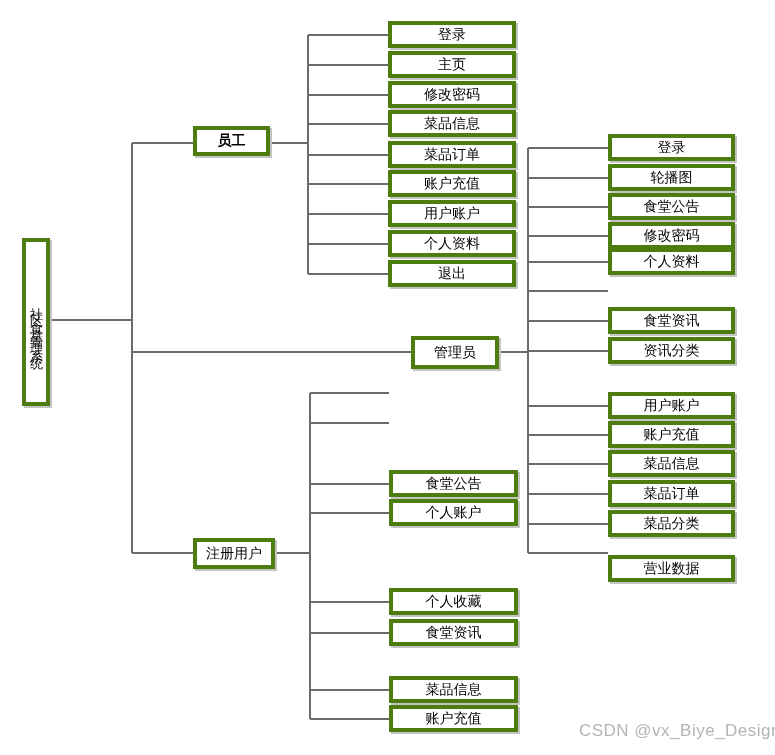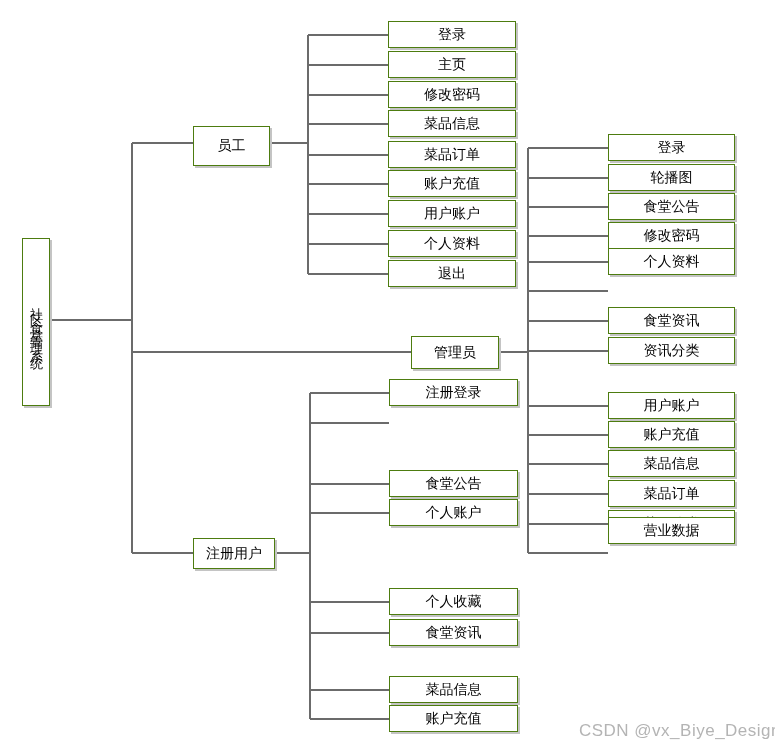--- a/index.html
+++ b/index.html
@@ -3,51 +3,51 @@
 <meta charset="utf-8">
 <style>
   html,body { margin:0; padding:0; background:#ffffff; }
   .canvas {
     position:relative; width:775px; height:755px; background:#ffffff;
     overflow:hidden; font-family:"Liberation Sans","DejaVu Sans",sans-serif;
   }
   .wires { position:absolute; left:0; top:0; width:775px; height:755px; }
 
   .node {
-    position:absolute; background:#ffffff; border:1px solid #4d7c0f;
+    position:absolute; background:#ffffff; border:4px solid #4d7c0f;
     box-shadow:2px 2px 0 #c4c4c4; display:flex; align-items:center;
     justify-content:center; font-size:14px; color:#000; white-space:nowrap;
     box-sizing:border-box;
   }
 
   
   #n-root {
     left:22px; top:238px; width:28px; height:168px;
     writing-mode:vertical-rl; text-orientation:upright;
     font-size:13px; letter-spacing:7px; padding-top:6px;
   }
 
   
-  #n-emp { left:193px; top:126px; width:77px; height:40px; }
+  #n-emp { left:193px; top:126px; width:77px; height:30px;font-weight:bold; }
   #n-adm { left:411px; top:336px; width:88px; height:33px; }
   #n-reg { left:193px; top:538px; width:82px; height:31px; }
 
   
   .leaf.e { left:388px; width:128px; height:27px; }
   .leaf.a { left:608px; width:127px; height:27px; }
   .leaf.r { left:389px; width:129px; height:27px; }
 
   
   #e0{top:21px}#e1{top:51px}#e2{top:81px}#e3{top:110px}#e4{top:141px}
   #e5{top:170px}#e6{top:200px}#e7{top:230px}#e8{top:260px}
 
   
   #a0{top:134px}#a1{top:164px}#a2{top:193px}#a3{top:222px}#a4{top:248px}
   #a5{top:277px}#a6{top:307px}#a7{top:337px}#a8{top:392px}#a9{top:421px}
-  #a10{top:450px}#a11{top:480px}#a12{top:510px}#a13{top:517px}
+  #a10{top:450px}#a11{top:480px}#a12{top:510px}#a13{top:555px}
 
   
   #r0{top:379px}#r1{top:409px}#r2{top:470px}#r3{top:499px}
   #r4{top:588px}#r5{top:619px}#r6{top:676px}#r7{top:705px}
 
   .watermark {
     position:absolute; top:721px; right:-6px; font-size:17px;
     color:#b4b4b4; letter-spacing:0.5px;
   }
 </style>
@@ -94,21 +94,20 @@
   <div class="node leaf a" id="a4">个人资料</div>
   <div class="node leaf a" id="a6">食堂资讯</div>
   <div class="node leaf a" id="a7">资讯分类</div>
   <div class="node leaf a" id="a8">用户账户</div>
   <div class="node leaf a" id="a9">账户充值</div>
   <div class="node leaf a" id="a10">菜品信息</div>
   <div class="node leaf a" id="a11">菜品订单</div>
   <div class="node leaf a" id="a12">菜品分类</div>
   <div class="node leaf a" id="a13">营业数据</div>
 
-  <div class="node leaf r" id="r0">注册登录</div>
   <div class="node leaf r" id="r2">食堂公告</div>
   <div class="node leaf r" id="r3">个人账户</div>
   <div class="node leaf r" id="r4">个人收藏</div>
   <div class="node leaf r" id="r5">食堂资讯</div>
   <div class="node leaf r" id="r6">菜品信息</div>
   <div class="node leaf r" id="r7">账户充值</div>
 
   <div class="watermark">CSDN @vx_Biye_Design</div>
 </div>
 

